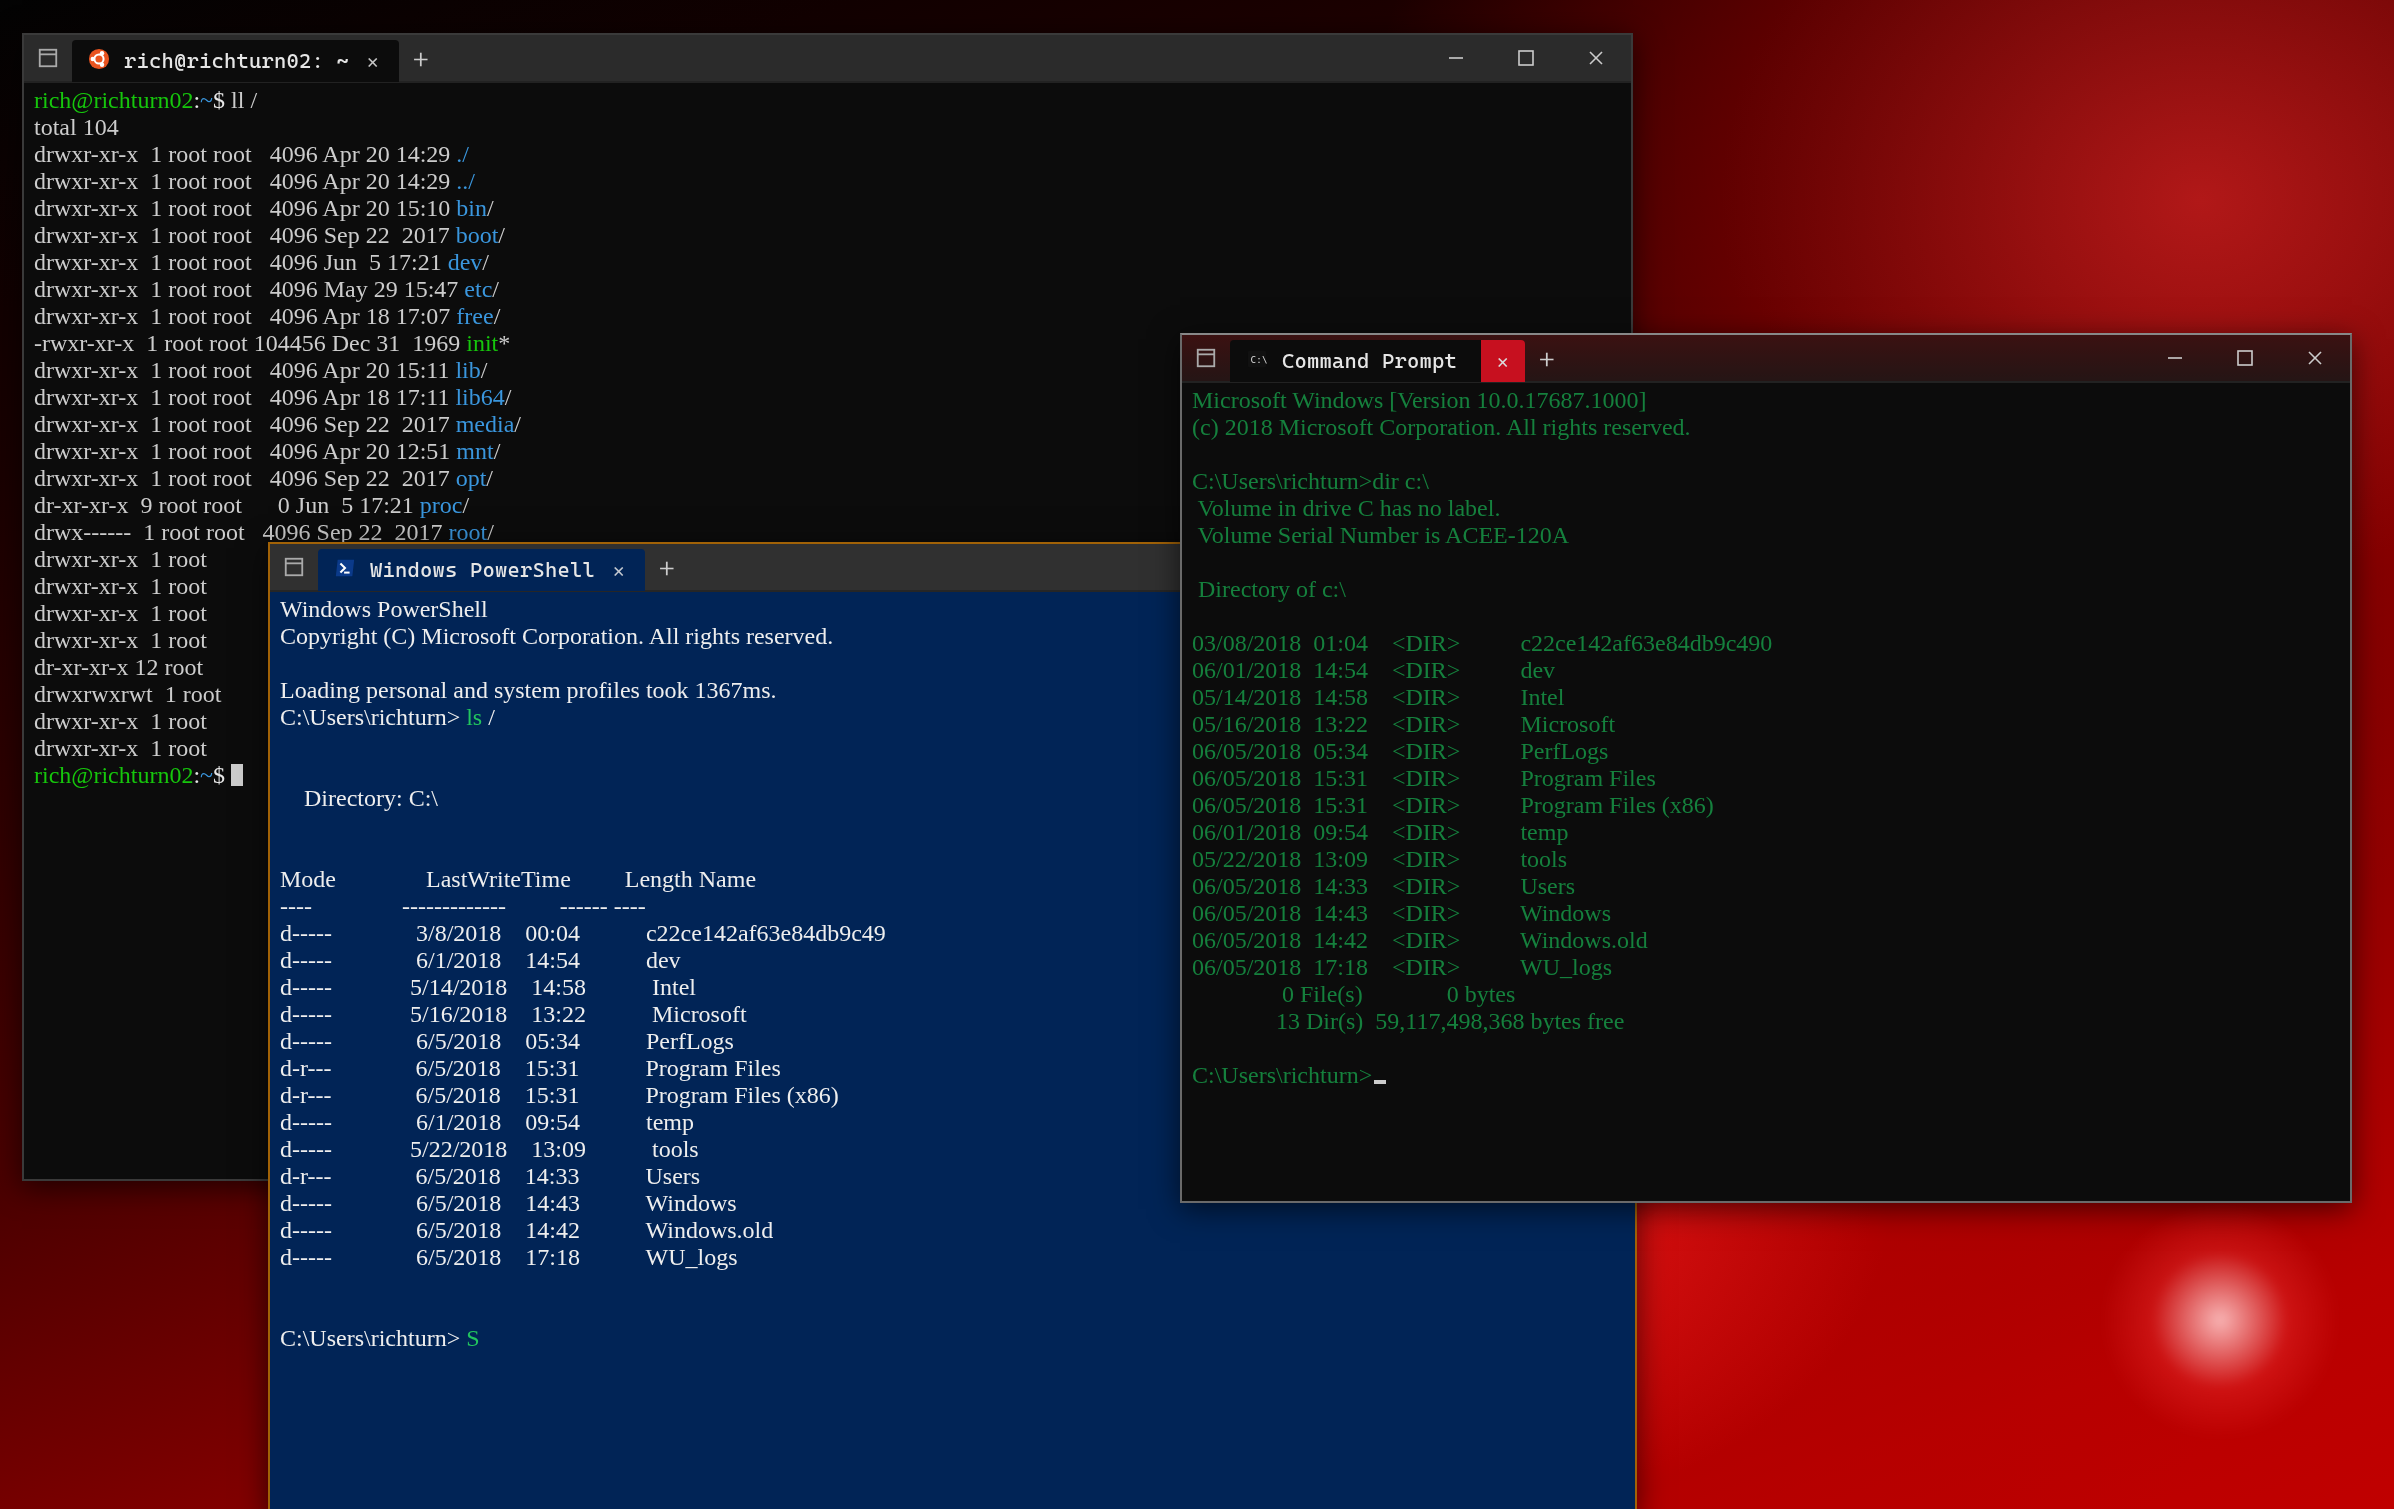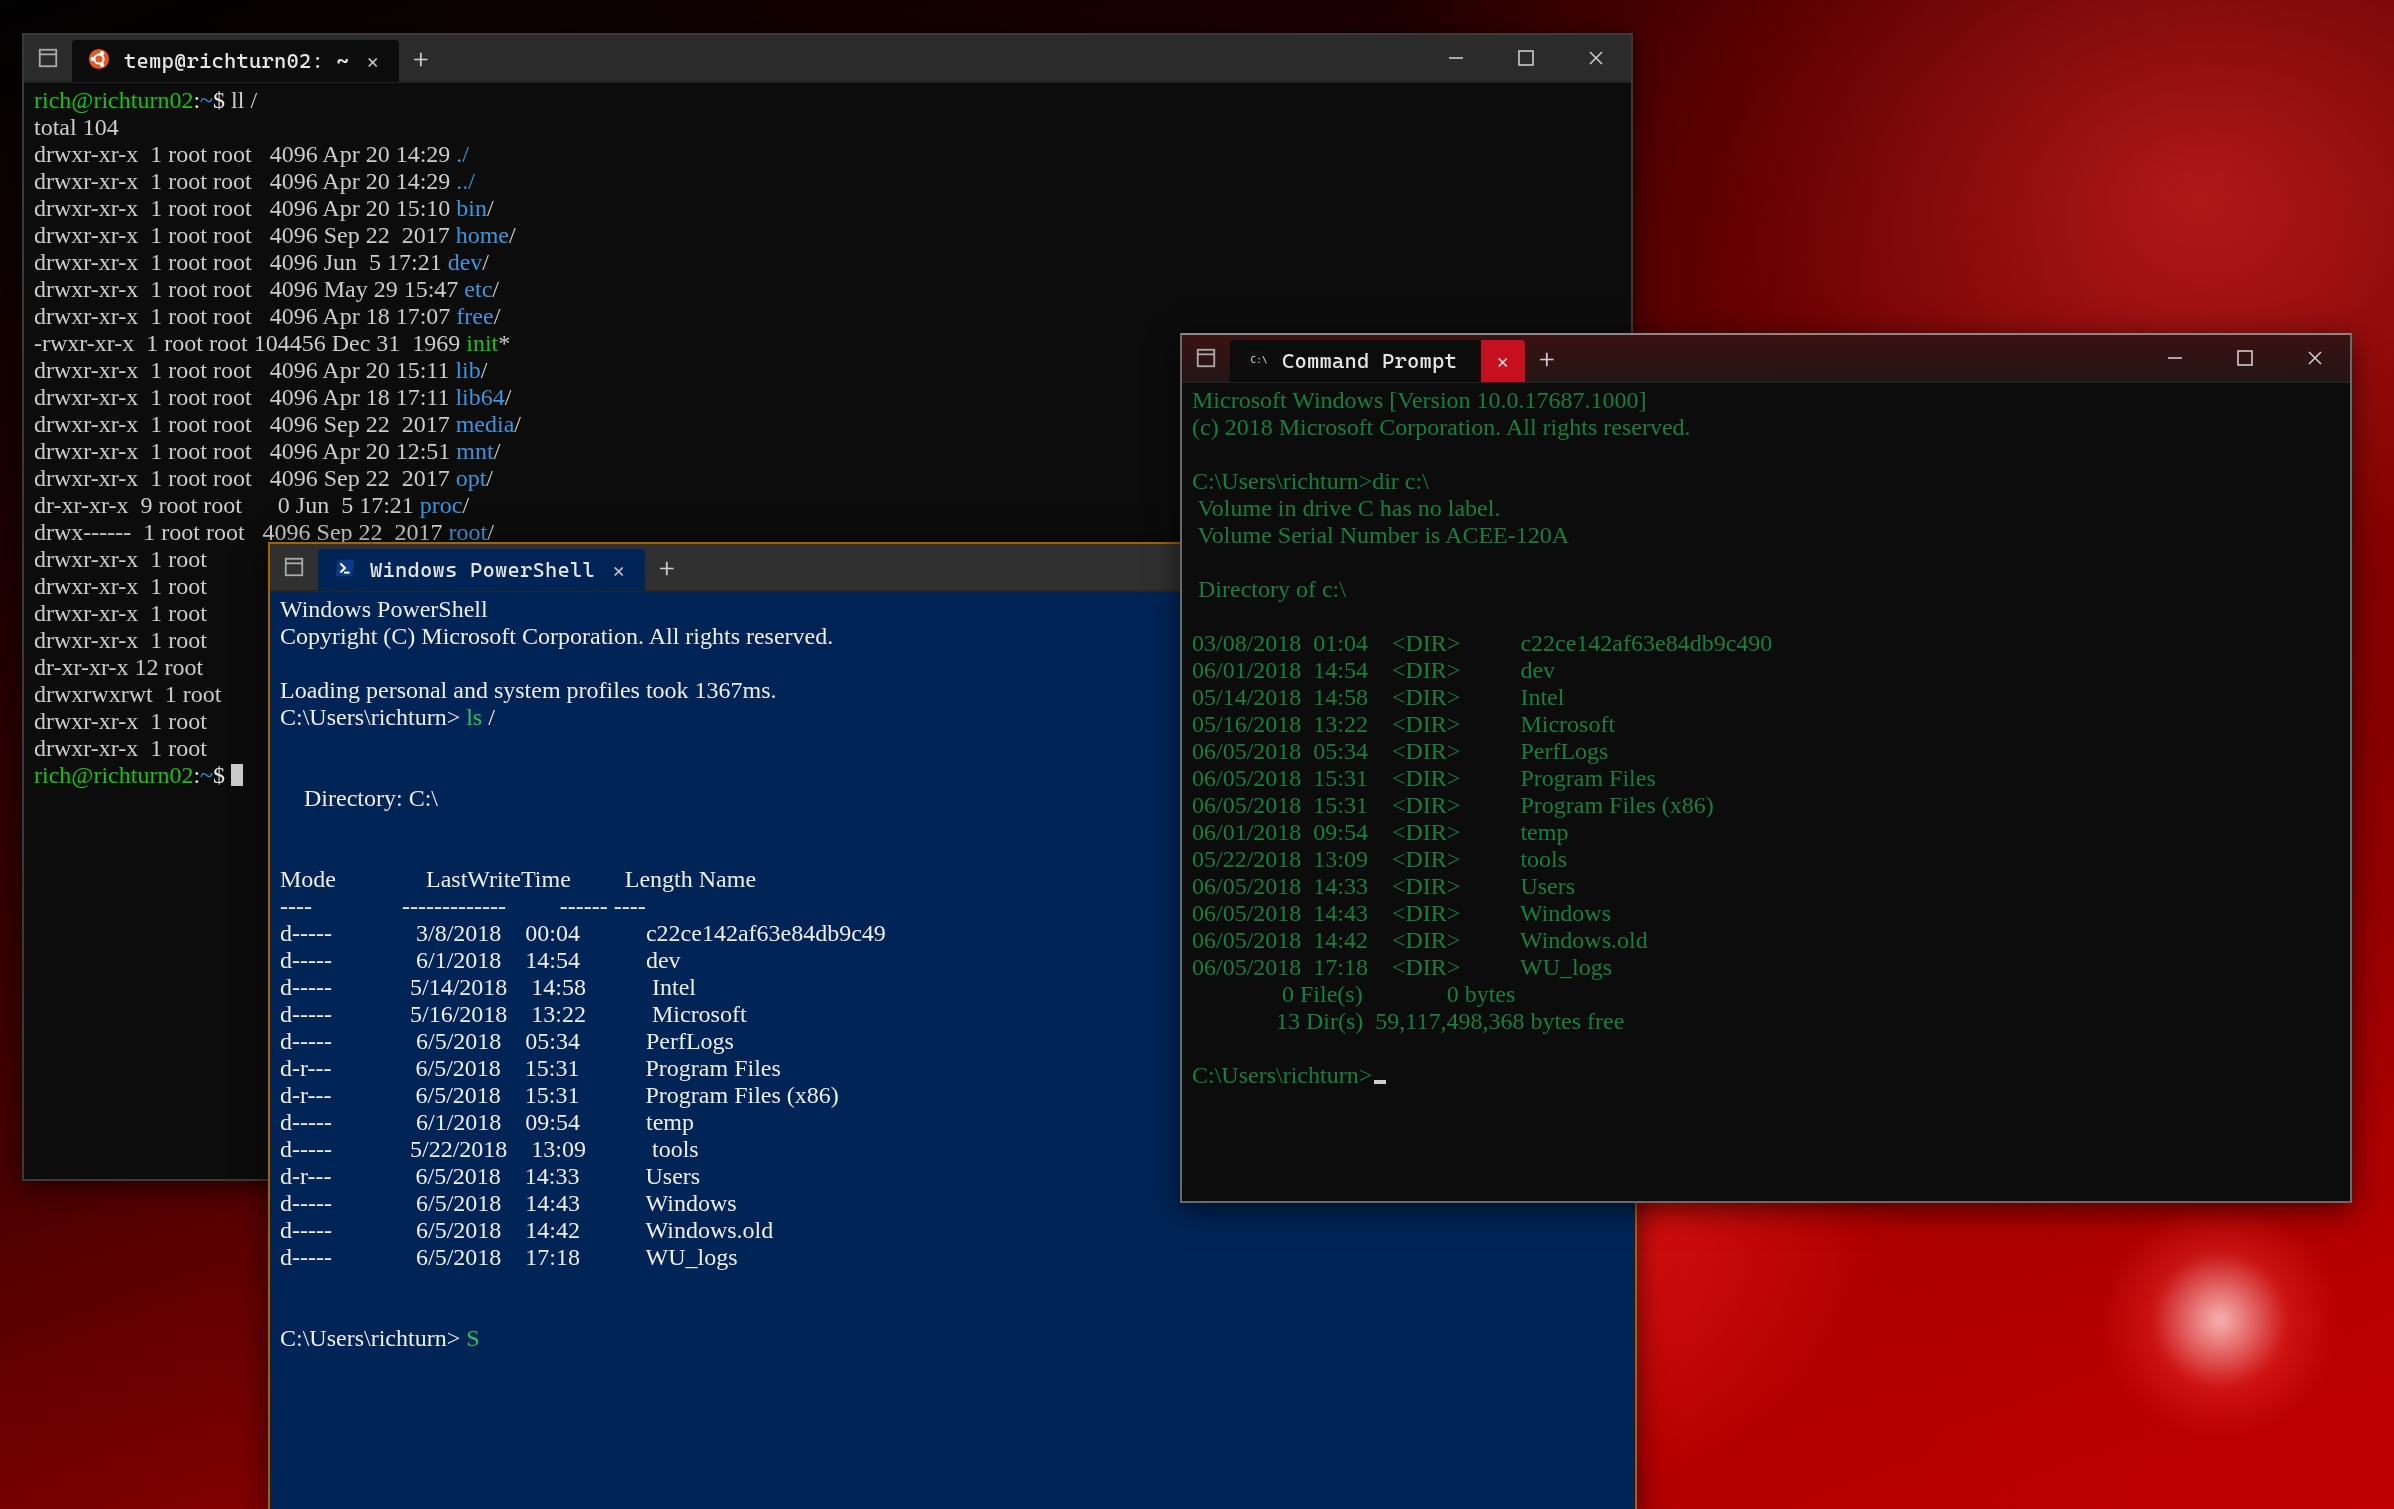--- a/index.html
+++ b/index.html
@@ -77,21 +77,21 @@
       <div class="tb-tab">
         <span class="sq">
           <svg width="22" height="22" viewBox="0 0 24 24">
               <circle cx="12" cy="12" r="11" fill="#e95420"></circle>
               <circle cx="12" cy="12" r="5" fill="none" stroke="#fff" stroke-width="2.2"></circle>
               <circle cx="5.2" cy="12" r="2.4" fill="#fff"></circle>
               <circle cx="15.3" cy="5.8" r="2.4" fill="#fff"></circle>
               <circle cx="15.3" cy="18.2" r="2.4" fill="#fff"></circle>
             </svg>
         </span>
-        <span>temp@richturn02: ~</span>
+        <span>rich@richturn02: ~</span>
         <span class="close-x">✕</span>
       </div>
       <div class="tb-addbtn">＋</div>
     </div>
     <div class="tb-spacer"></div>
     <div class="caption-btns">
       <div class="caption-btn">
           <svg width="18" height="18">
             <line x1="2" y1="9" x2="16" y2="9" stroke-width="1.6"></line>
           </svg>
@@ -108,21 +108,21 @@
           </svg>
         </div>
     </div>
   </div>
   <div id="ubuntu-body" class="body">
     <pre class="mono" id="ubuntu-pre"><span class="c-green">rich@richturn02</span><span class="c-white">:</span><span class="c-blue">~</span><span class="c-white">$</span> ll /
 total 104
 drwxr-xr-x  1 root root   4096 Apr 20 14:29 <span class="c-blue">./</span>
 drwxr-xr-x  1 root root   4096 Apr 20 14:29 <span class="c-blue">../</span>
 drwxr-xr-x  1 root root   4096 Apr 20 15:10 <span class="c-blue">bin</span>/
-drwxr-xr-x  1 root root   4096 Sep 22  2017 <span class="c-blue">home</span>/
+drwxr-xr-x  1 root root   4096 Sep 22  2017 <span class="c-blue">boot</span>/
 drwxr-xr-x  1 root root   4096 Jun  5 17:21 <span class="c-blue">dev</span>/
 drwxr-xr-x  1 root root   4096 May 29 15:47 <span class="c-blue">etc</span>/
 drwxr-xr-x  1 root root   4096 Apr 18 17:07 <span class="c-blue">free</span>/
 -rwxr-xr-x  1 root root 104456 Dec 31  1969 <span class="c-green">init</span>*
 drwxr-xr-x  1 root root   4096 Apr 20 15:11 <span class="c-blue">lib</span>/
 drwxr-xr-x  1 root root   4096 Apr 18 17:11 <span class="c-blue">lib64</span>/
 drwxr-xr-x  1 root root   4096 Sep 22  2017 <span class="c-blue">media</span>/
 drwxr-xr-x  1 root root   4096 Apr 20 12:51 <span class="c-blue">mnt</span>/
 drwxr-xr-x  1 root root   4096 Sep 22  2017 <span class="c-blue">opt</span>/
 dr-xr-xr-x  9 root root      0 Jun  5 17:21 <span class="c-blue">proc</span>/

